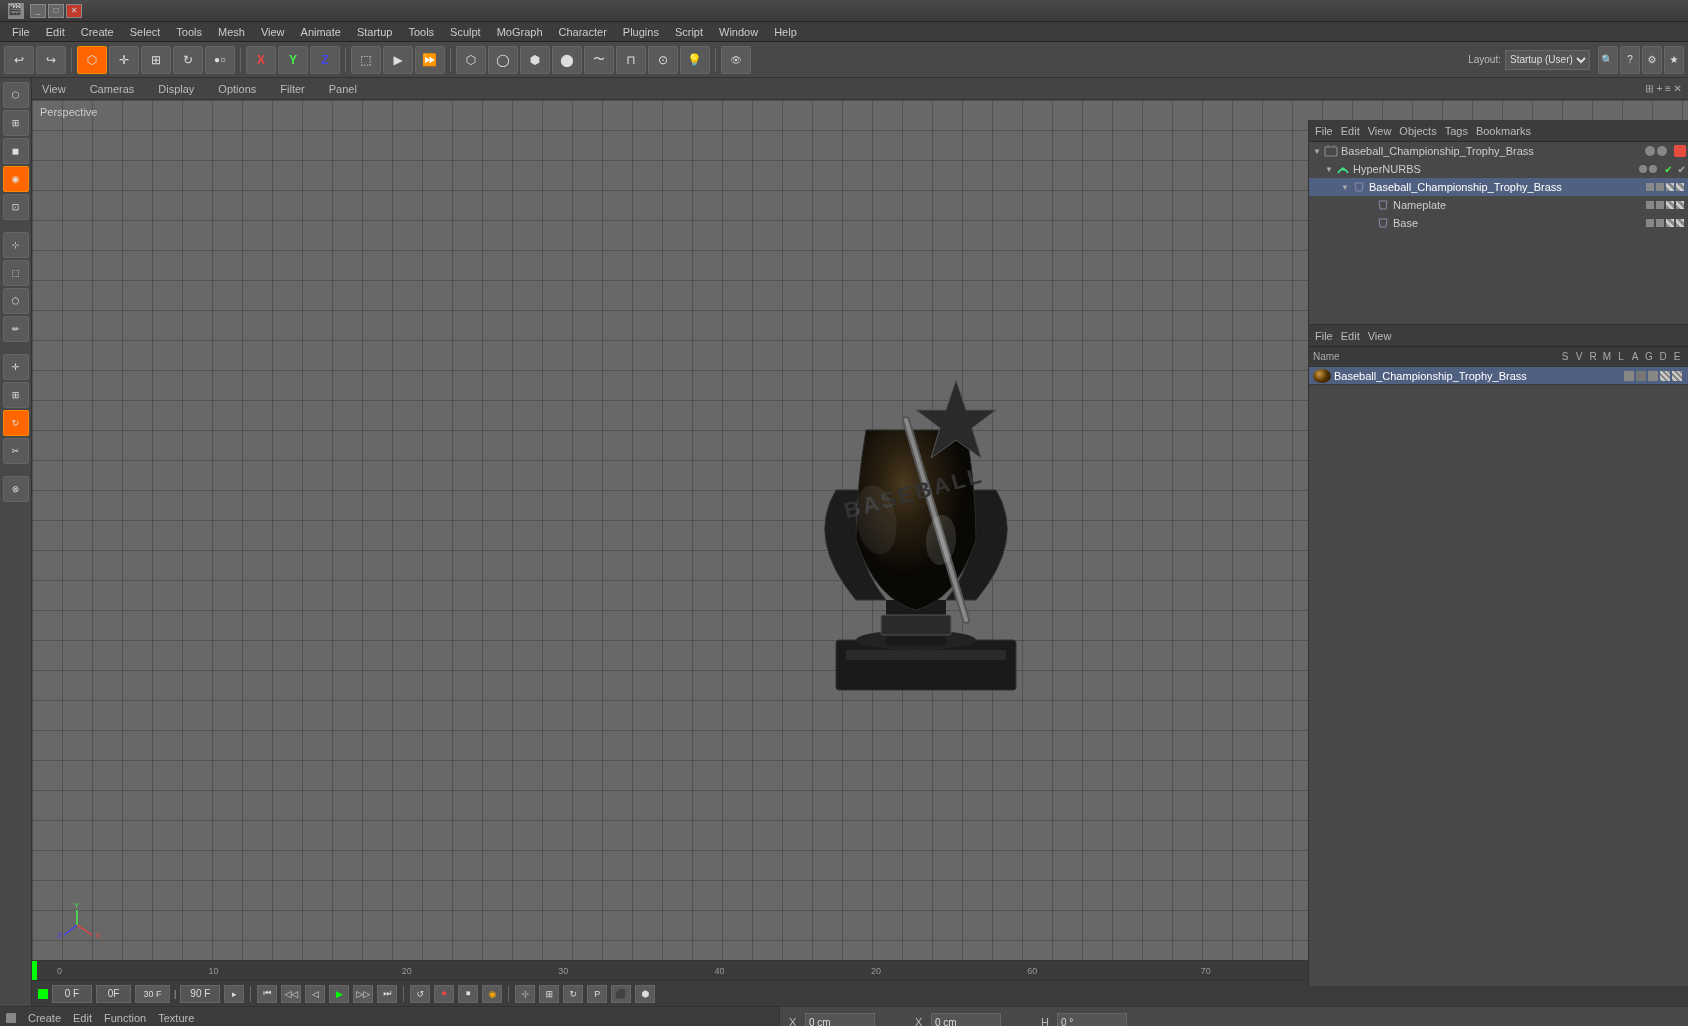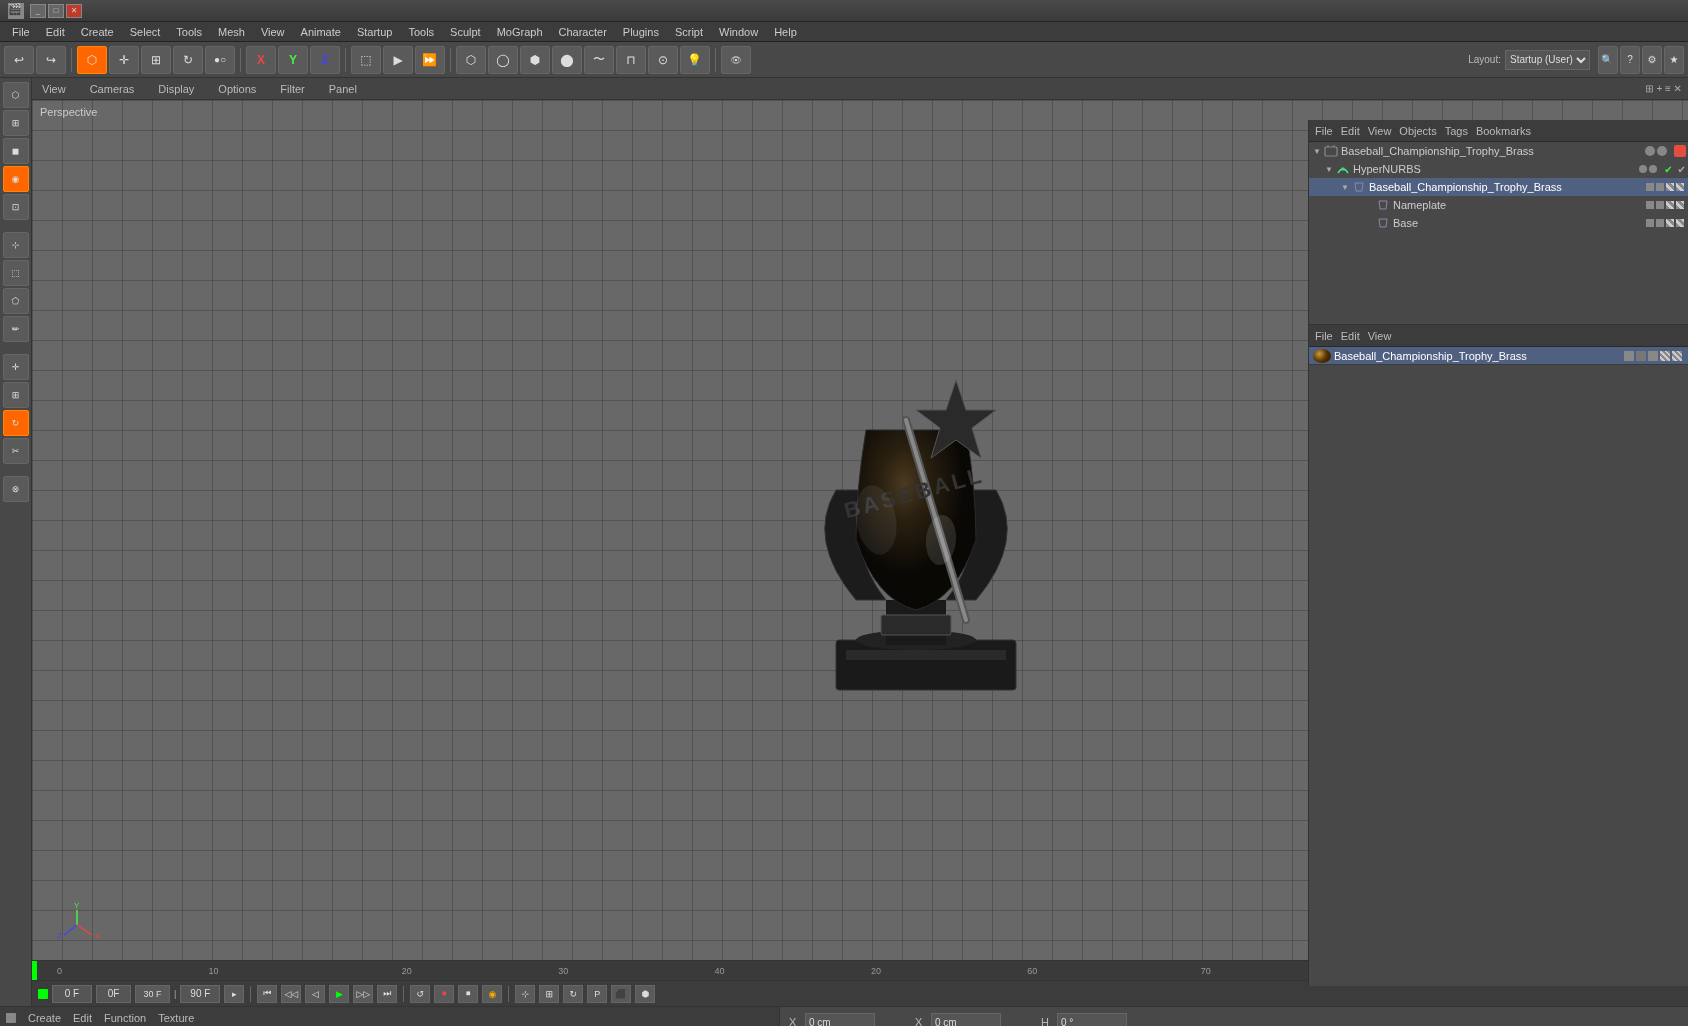--- a/index.html
+++ b/index.html
@@ -673,20 +673,32 @@
       </div>
     </div>
 
     <div style="flex:1; display:flex; flex-direction:column;">
       <div class="panel-section-header">
         <span class="panel-menu-item">File</span>
         <span class="panel-menu-item">Edit</span>
         <span class="panel-menu-item">View</span>
       </div>
 
+      <div style="height:20px; background:#3a3a3a; display:flex; align-items:center; padding:0 4px; border-bottom:1px solid #333; font-size:10px; color:#aaa;">
+        <span style="flex:1;">Name</span>
+        <span style="width:14px;text-align:center;">S</span>
+        <span style="width:14px;text-align:center;">V</span>
+        <span style="width:14px;text-align:center;">R</span>
+        <span style="width:14px;text-align:center;">M</span>
+        <span style="width:14px;text-align:center;">L</span>
+        <span style="width:14px;text-align:center;">A</span>
+        <span style="width:14px;text-align:center;">G</span>
+        <span style="width:14px;text-align:center;">D</span>
+        <span style="width:14px;text-align:center;">E</span>
+      </div>
 
       <div style="flex:1; overflow-y:auto; background:#484848;">
         <div class="attr-row" style="background:#506080;">
           <span style="width:18px;height:14px; background:radial-gradient(circle at 35% 35%,#cc9944,#553300,#221100); border-radius:50%; display:inline-block; flex-shrink:0;"></span>
           <span style="flex:1; font-size:11px; color:#fff;">Baseball_Championship_Trophy_Brass</span>
           <div style="display:flex;gap:2px;margin-right:2px;">
             <span style="width:10px;height:10px;background:#888;display:inline-block;"></span>
             <span style="width:10px;height:10px;background:#777;display:inline-block;"></span>
             <span style="width:10px;height:10px;background:#888;display:inline-block;"></span>
             <span style="width:10px;height:10px;background:repeating-linear-gradient(45deg,#888 0,#888 2px,#ccc 2px,#ccc 4px);display:inline-block;"></span>

